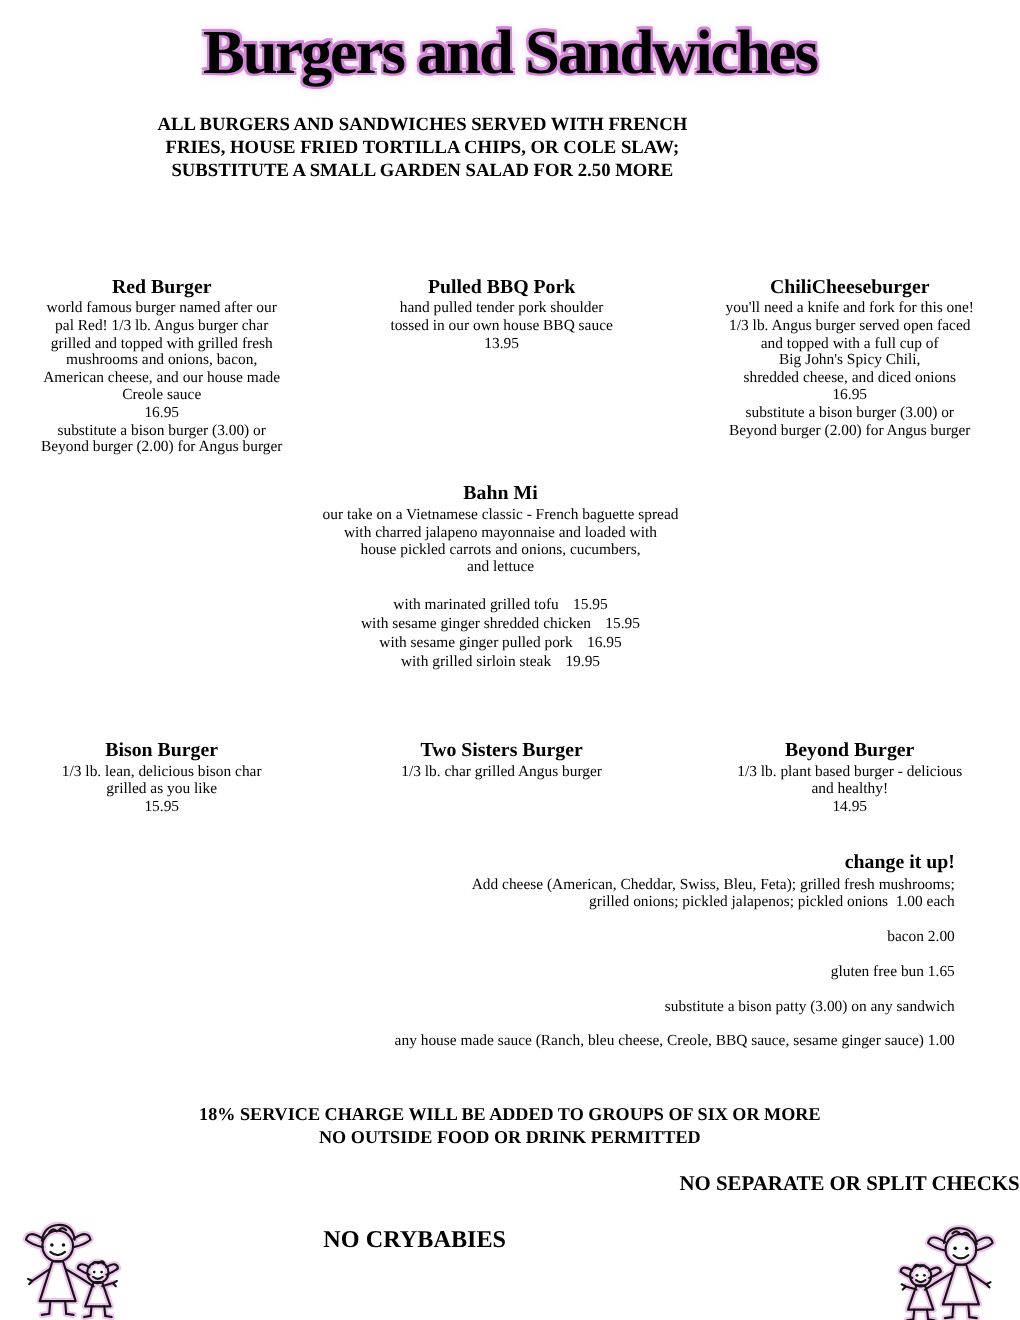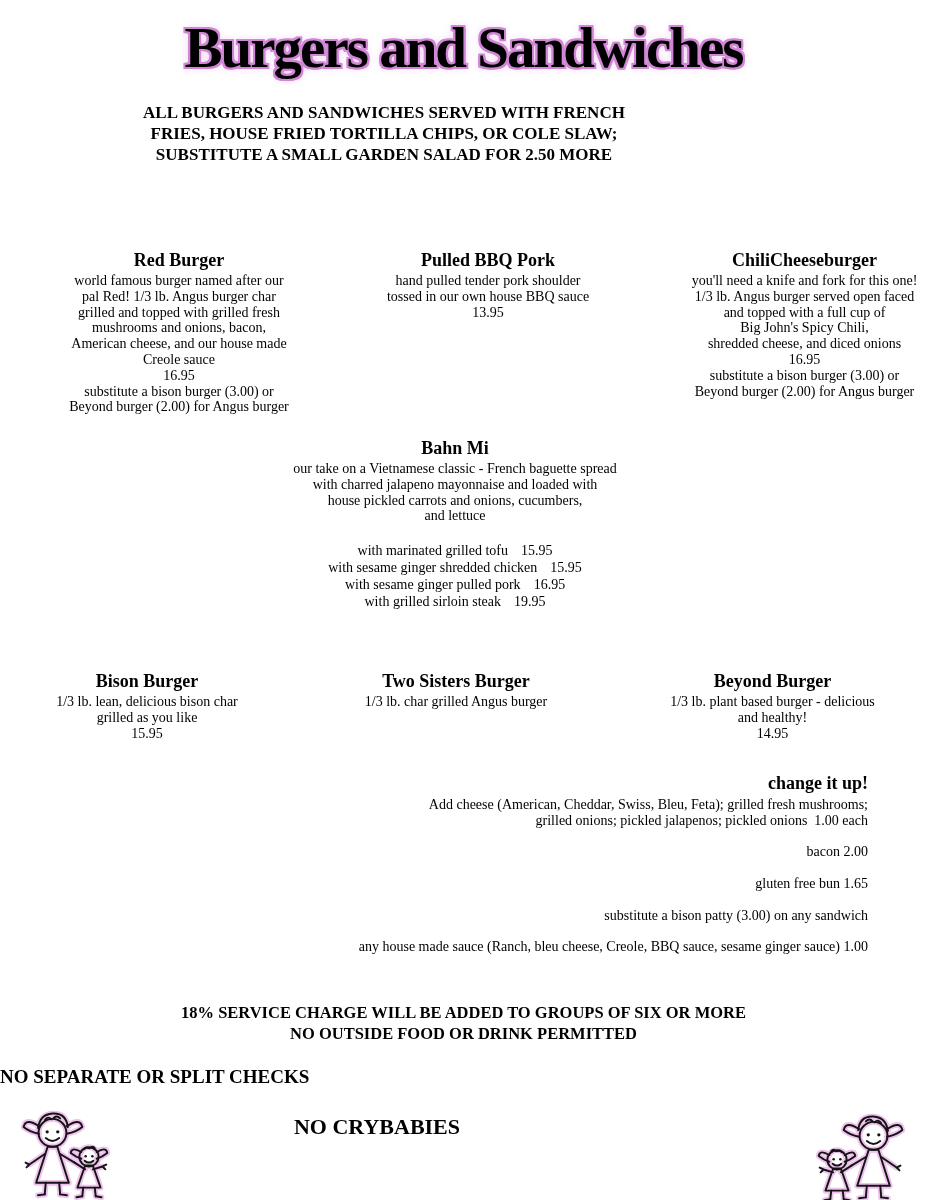--- a/index.html
+++ b/index.html
@@ -36,21 +36,21 @@
     top: 92px; left: 0; width: 768px;
     text-align: center;
     font-size: 17px;
     font-weight: bold;
     line-height: 21px;
     white-space: pre-wrap;
   }
 
   
   .col { text-align: center; }
-  .row1 { top: 240px; padding-left: 32px; }
+  .row1 { top: 240px; }
   .row2 { top: 661px; }
   .col-1 { left: 0;     width: 294px; }
   .col-2 { left: 300px; width: 312px; }
   .col-3 { left: 618px; width: 309px; }
 
   .item-name {
     font-size: 18px;
     font-weight: bold;
     line-height: 20px;
     margin-bottom: 3px;
@@ -77,21 +77,21 @@
   .notice1 {
     top: 992px; left: 0; width: 927px;
     text-align: center;
     font-size: 16.5px;
     font-weight: bold;
     line-height: 21px;
     white-space: pre-wrap;
   }
   .notice2 {
     top: 1056px; left: 0; width: 927px;
-    text-align: left;
+    text-align: right;
     font-size: 19px;
     font-weight: bold;
   }
   .notice3 {
     top: 1104px; left: 0; width: 754px;
     text-align: center;
     font-size: 22px;
     font-weight: bold;
   }
 

